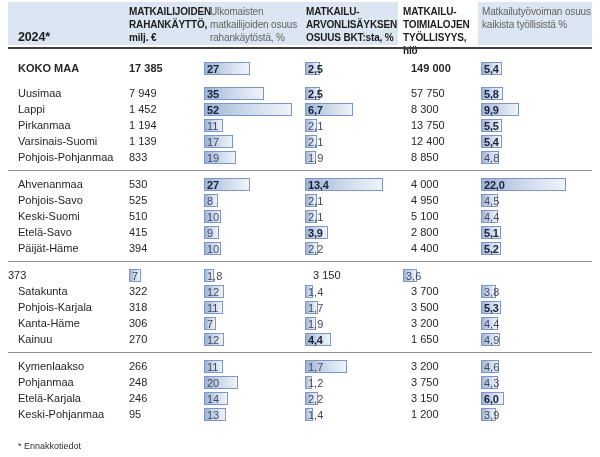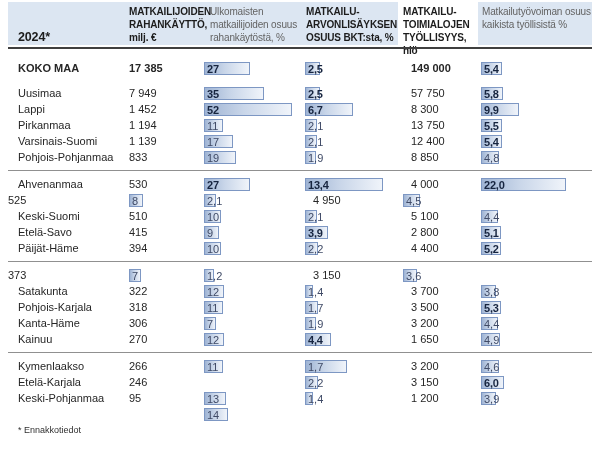--- a/index.html
+++ b/index.html
@@ -204,20 +204,21 @@
             </div>
           </div>
           <div class="c num emp">4 000</div>
           <div class="c barcell">
             <div class="bar" style="width: 85px;">
               <span class="blab b">22,0</span>
             </div>
           </div>
         </div>
         <div class="row">
+          <div class="c region">Pohjois-Savo</div>
           <div class="c num">525</div>
           <div class="c barcell">
             <div class="bar" style="width: 14px;">
               <span class="blab">8</span>
             </div>
           </div>
           <div class="c barcell">
             <div class="bar" style="width: 12px;">
               <span class="blab">2,1</span>
             </div>
@@ -293,21 +294,21 @@
       <div class="group">
         <div class="row">
           <div class="c num">373</div>
           <div class="c barcell">
             <div class="bar" style="width: 12px;">
               <span class="blab">7</span>
             </div>
           </div>
           <div class="c barcell">
             <div class="bar" style="width: 10px;">
-              <span class="blab">1,2</span>
+              <span class="blab">1,8</span>
             </div>
           </div>
           <div class="c num emp">3 150</div>
           <div class="c barcell">
             <div class="bar" style="width: 14px;">
               <span class="blab">3,6</span>
             </div>
           </div>
         </div>
         <div class="row">
@@ -406,24 +407,44 @@
             </div>
           </div>
           <div class="c num emp">3 200</div>
           <div class="c barcell">
             <div class="bar" style="width: 18px;">
               <span class="blab">4,6</span>
             </div>
           </div>
         </div>
         <div class="row">
+          <div class="c region">Pohjanmaa</div>
+          <div class="c num">248</div>
+          <div class="c barcell">
+            <div class="bar" style="width: 34px;">
+              <span class="blab">20</span>
+            </div>
+          </div>
+          <div class="c barcell">
+            <div class="bar" style="width: 7px;">
+              <span class="blab">1,2</span>
+            </div>
+          </div>
+          <div class="c num emp">3 750</div>
+          <div class="c barcell">
+            <div class="bar" style="width: 17px;">
+              <span class="blab">4,3</span>
+            </div>
+          </div>
+        </div>
+        <div class="row">
           <div class="c region">Etelä-Karjala</div>
           <div class="c num">246</div>
           <div class="c barcell">
-            <div class="bar" style="width: 24px; margin-top: 32px;">
+            <div class="bar" style="width: 24px;">
               <span class="blab">14</span>
             </div>
           </div>
           <div class="c barcell">
             <div class="bar" style="width: 13px;">
               <span class="blab">2,2</span>
             </div>
           </div>
           <div class="c num emp">3 150</div>
           <div class="c barcell">

